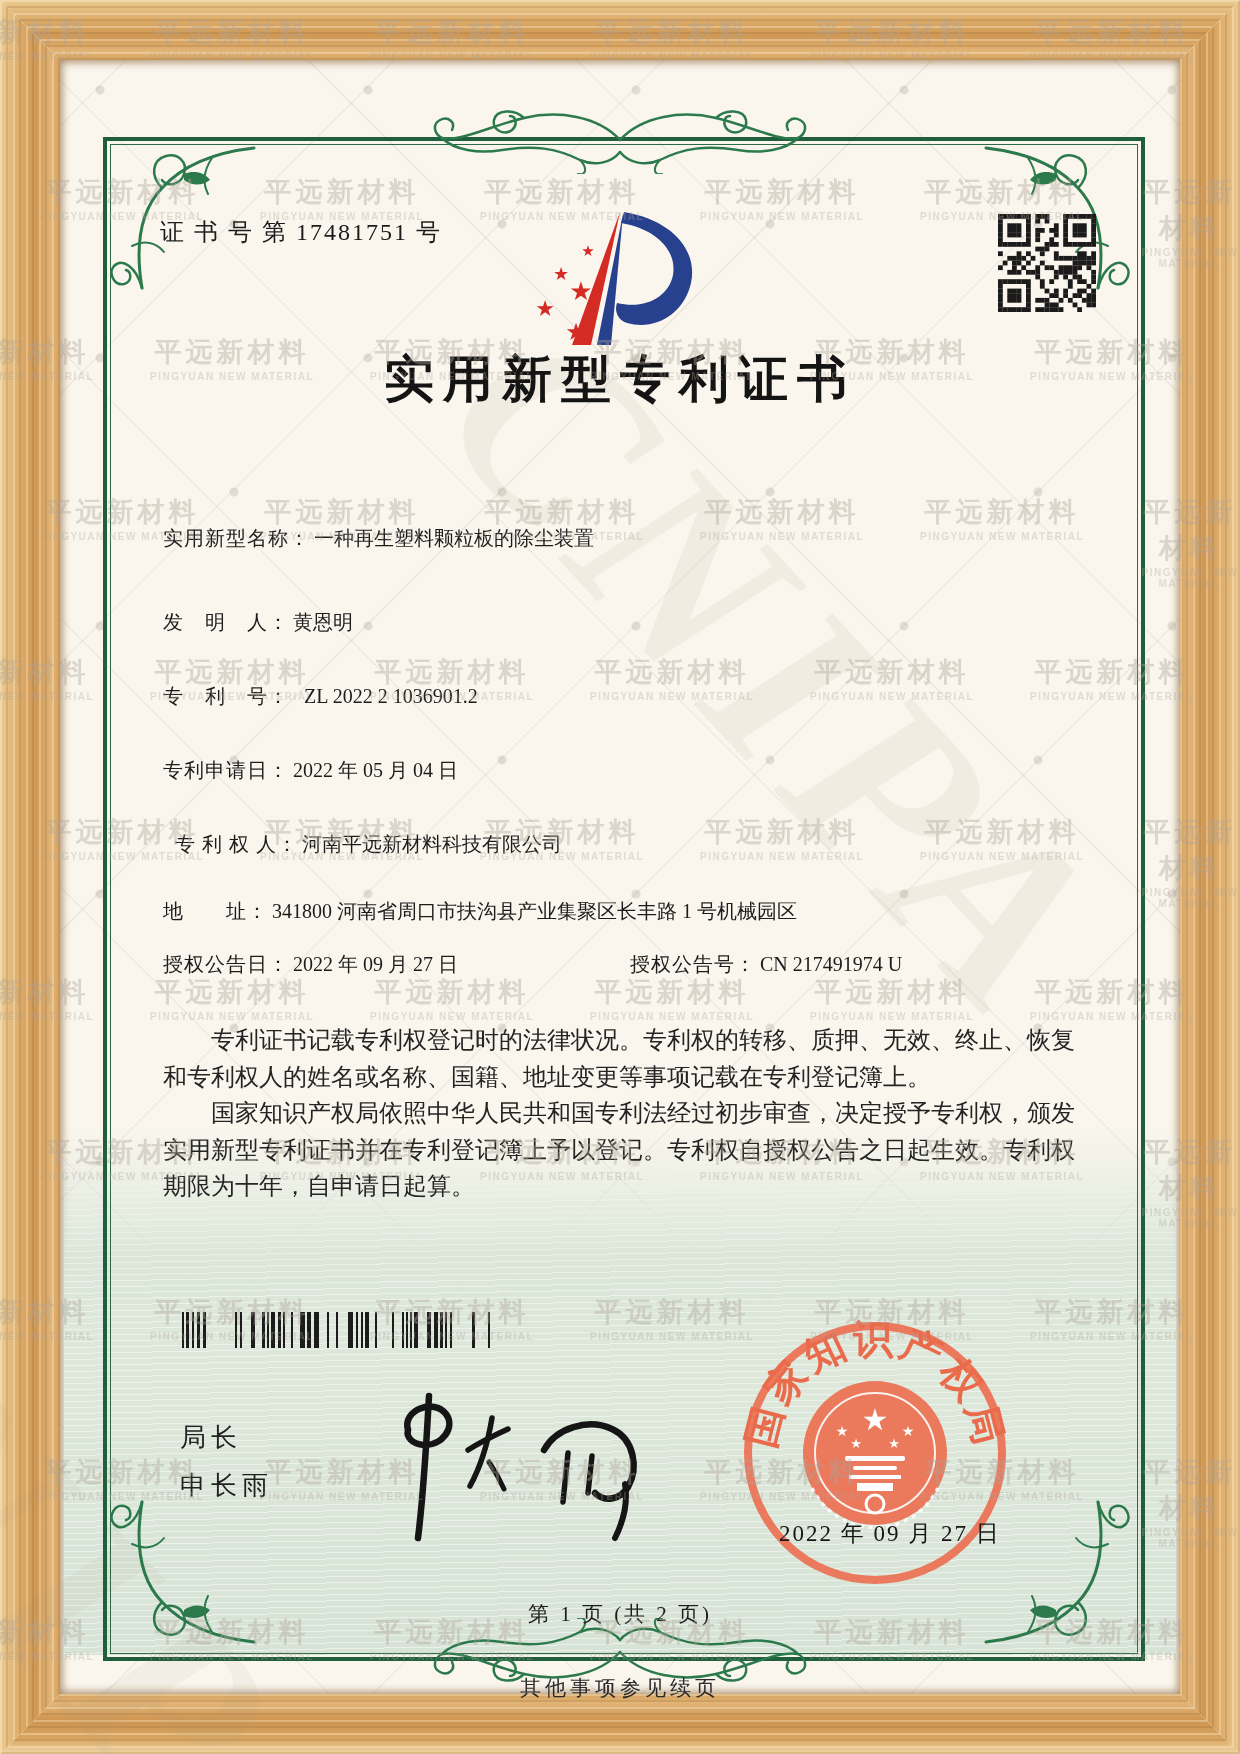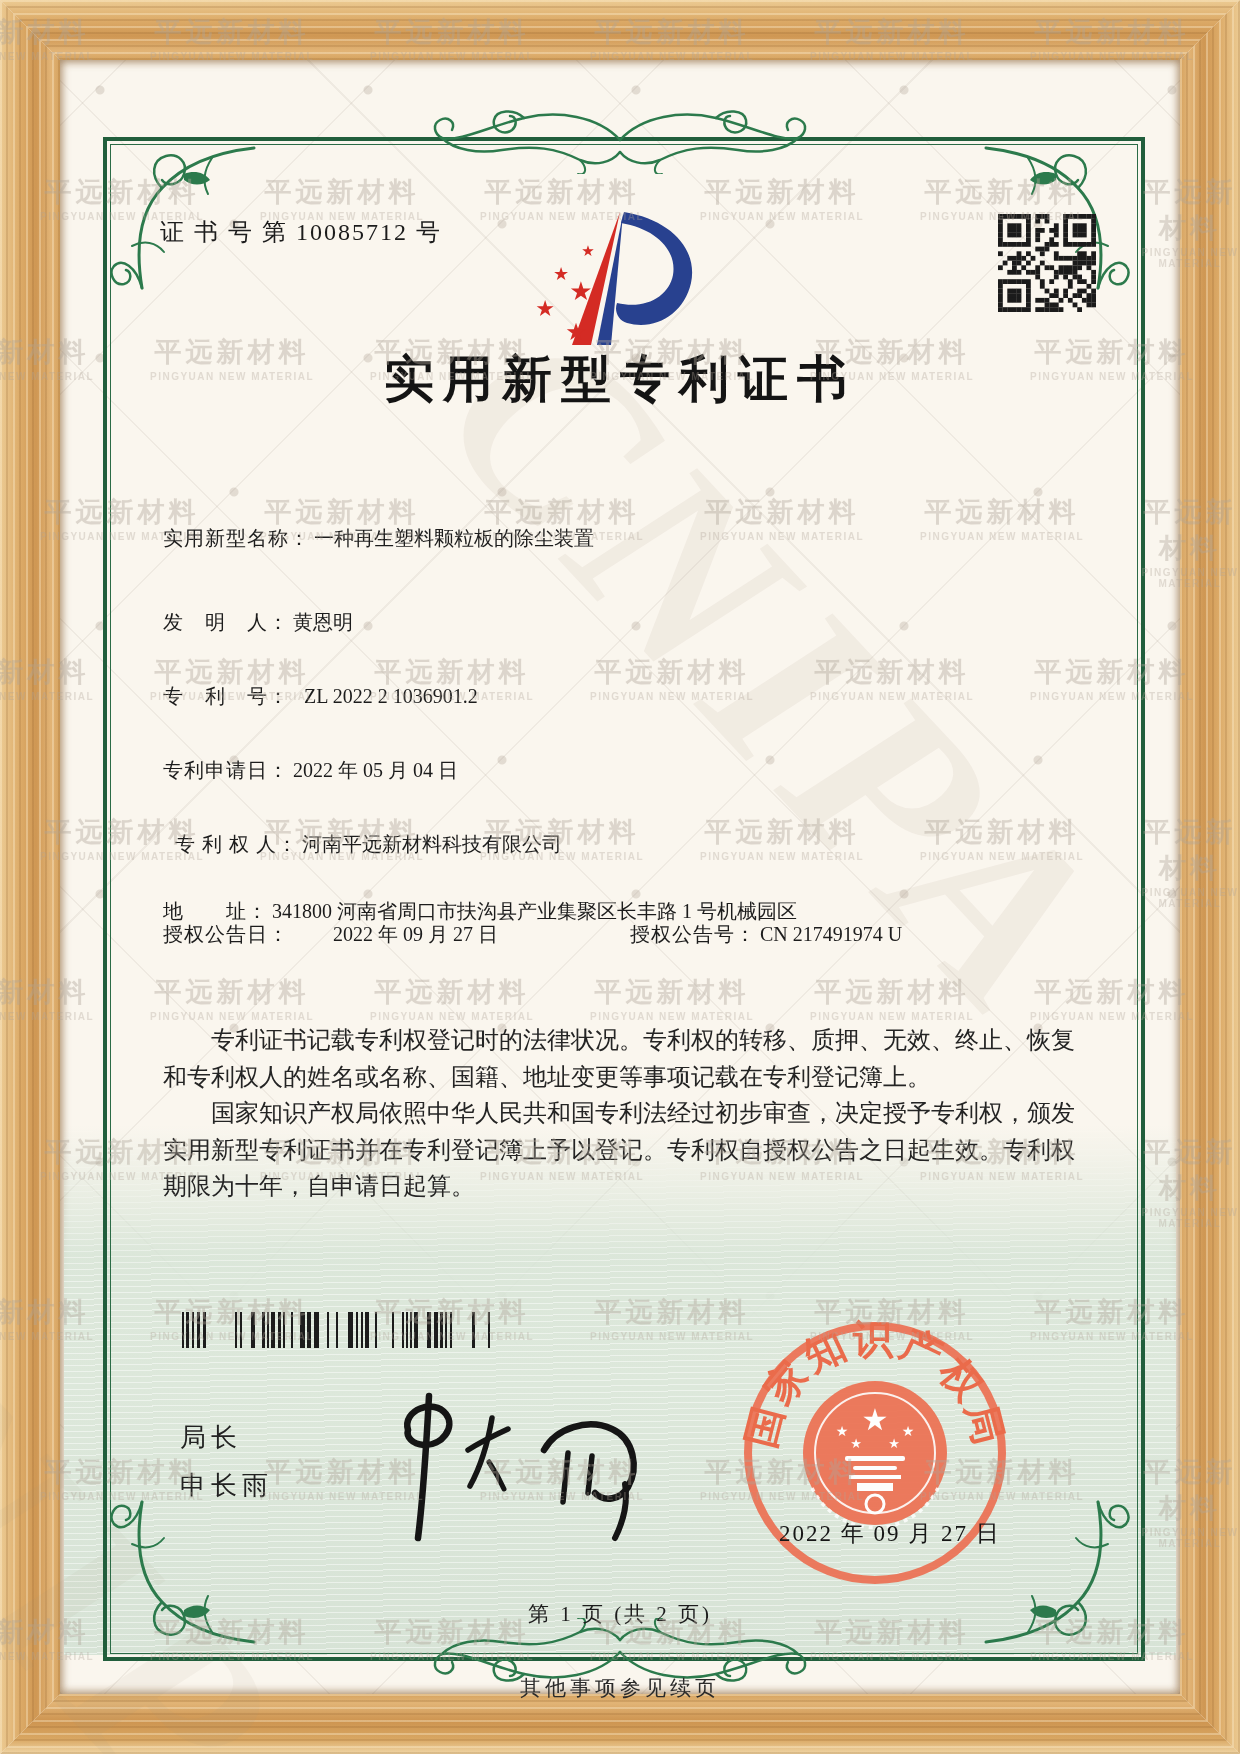--- a/index.html
+++ b/index.html
@@ -160,21 +160,21 @@
         <use href="#scrollhalf"></use>
       </g>
       <g transform="translate(380,70) scale(-1,-1)">
         <use href="#scrollhalf"></use>
       </g>
     </svg>
   </div>
 
 <div class="content">
 
-  <div class="cert-no">证 书 号 第 10085712 号</div>
+  <div class="cert-no">证 书 号 第 17481751 号</div>
 
   <div class="logo">
     <svg width="240" height="158" viewBox="0 0 240 158">
       <path d="M164,22 C212,30 238,60 231,93 C224,124 195,141 167,133 C158,130 154,121 157,113 C186,120 209,106 213,85 C217,61 197,39 161,33 Z" fill="#28418f"></path>
       <polygon points="160,22 112,155 131,155" fill="#d42b24"></polygon>
       <polygon points="163,24 137,155 151,155" fill="#28418f"></polygon>
       <g fill="#d42b24" font-family="DejaVu Sans,sans-serif" text-anchor="middle">
         <text x="128" y="66" font-size="15">★</text>
         <text x="101" y="90" font-size="18">★</text>
         <text x="121" y="110" font-size="26">★</text>
@@ -431,21 +431,21 @@
   </div>
   <div class="frow" style="top:826px;margin-left:12px;">
     <span class="lab">专 利 权 人：</span>
     <span class="val">河南平远新材料科技有限公司</span>
   </div>
   <div class="frow" style="top:893px;">
     <span class="lab">地　　址：</span>
     <span class="val wrap">341800 河南省周口市扶沟县产业集聚区长丰路 1 号机械园区</span>
   </div>
 
-  <div class="frow" style="top:916px;width:920px;gap:40px;">
+  <div class="frow" style="top:946px;width:920px;">
     <span class="lab">授权公告日：</span>
     <span class="val">2022 年 09 月 27 日</span>
     <span class="grant2" style="position:absolute;left:467px;">
       <span class="lab">授权公告号：</span>
       <span class="val">CN 217491974 U</span>
     </span>
   </div>
 
   <div class="bodytext">
     <p>专利证书记载专利权登记时的法律状况。专利权的转移、质押、无效、终止、恢复和专利权人的姓名或名称、国籍、地址变更等事项记载在专利登记簿上。</p>

